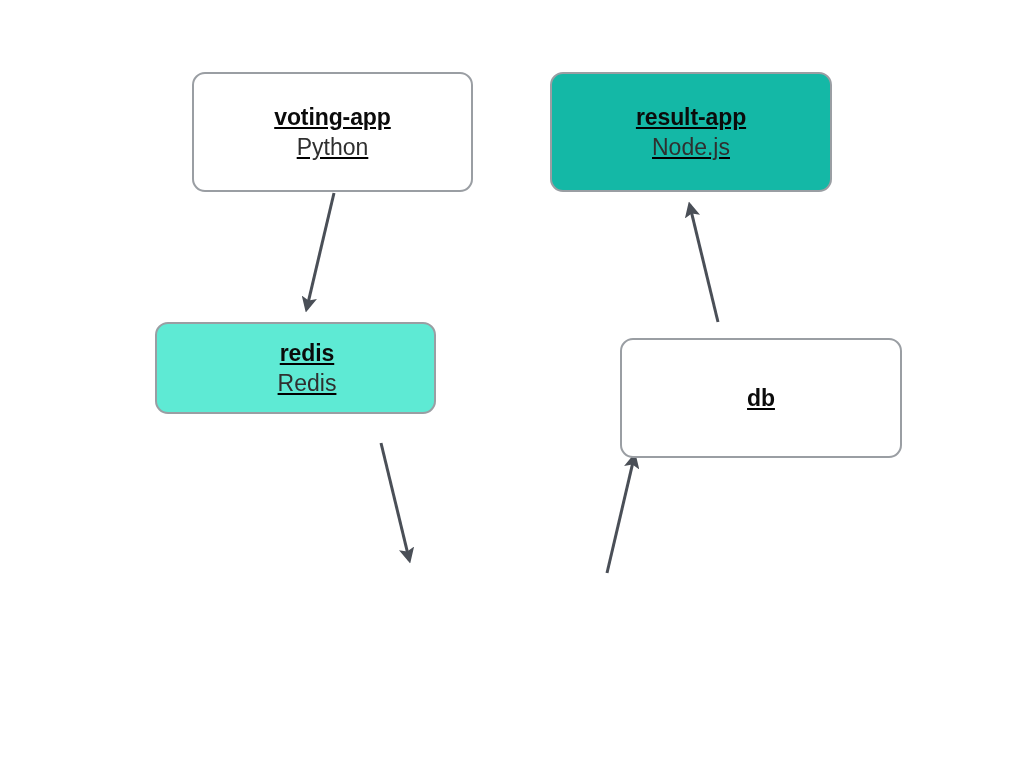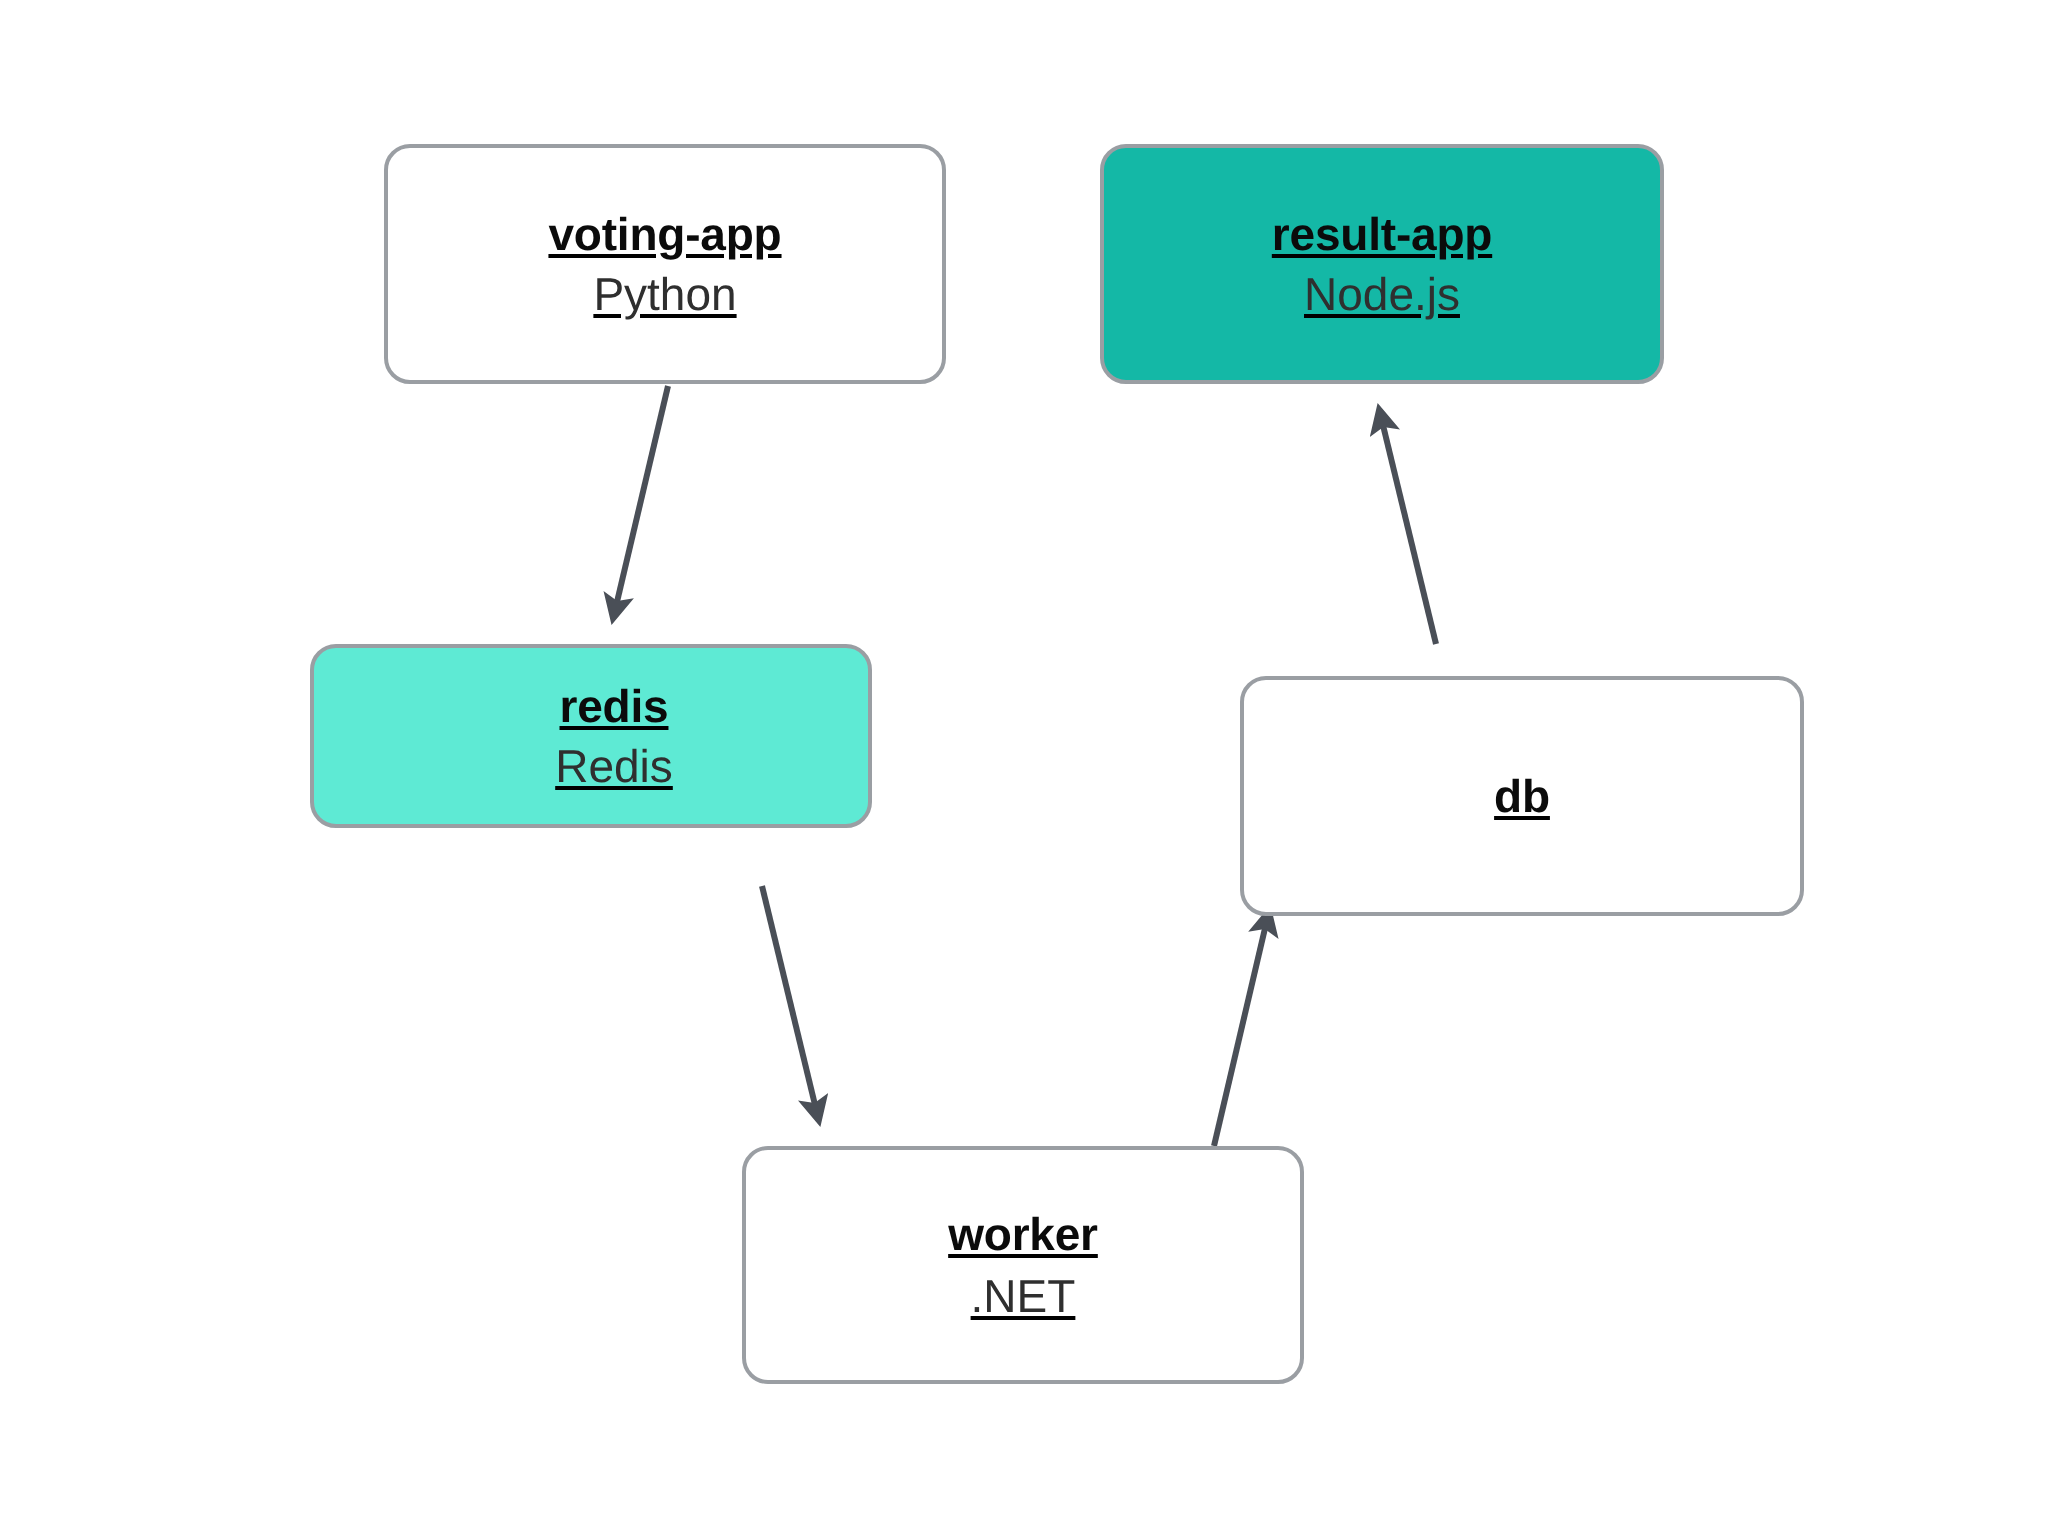--- a/index.html
+++ b/index.html
@@ -91,18 +91,14 @@
 
   <div class="node" style="left: 155px; top: 322px; width: 281px; height: 92px; border-color: rgb(154, 158, 163); background: #5eead4; border-radius: 13px; border-width: 2px; padding-left: 23px;">
     <div class="node-title" style="color: rgb(11, 11, 11);">redis</div>
     <div class="node-subtitle" style="color: rgb(47, 47, 47);">Redis</div>
   </div>
 
   <div class="node" style="left: 620px; top: 322px; width: 282px; height: 120px; border-color: rgb(154, 158, 163); background: rgb(255, 255, 255); border-radius: 13px; border-width: 2px; margin-top: 16px;">
     <div class="node-title" style="color: rgb(11, 11, 11);">db</div>
   </div>
 
-  <div class="node" style="left: 371px; top: 573px; width: 281px; height: 119px; border-color: rgb(154, 158, 163); background: rgb(255, 255, 255); border-radius: 13px; border-width: 2px;">
-    <div class="node-title" style="color: rgb(11, 11, 11);">worker</div>
-    <div class="node-subtitle" style="color: rgb(47, 47, 47);">.NET</div>
-  </div>
 
 </div>
 
 </body></html>

